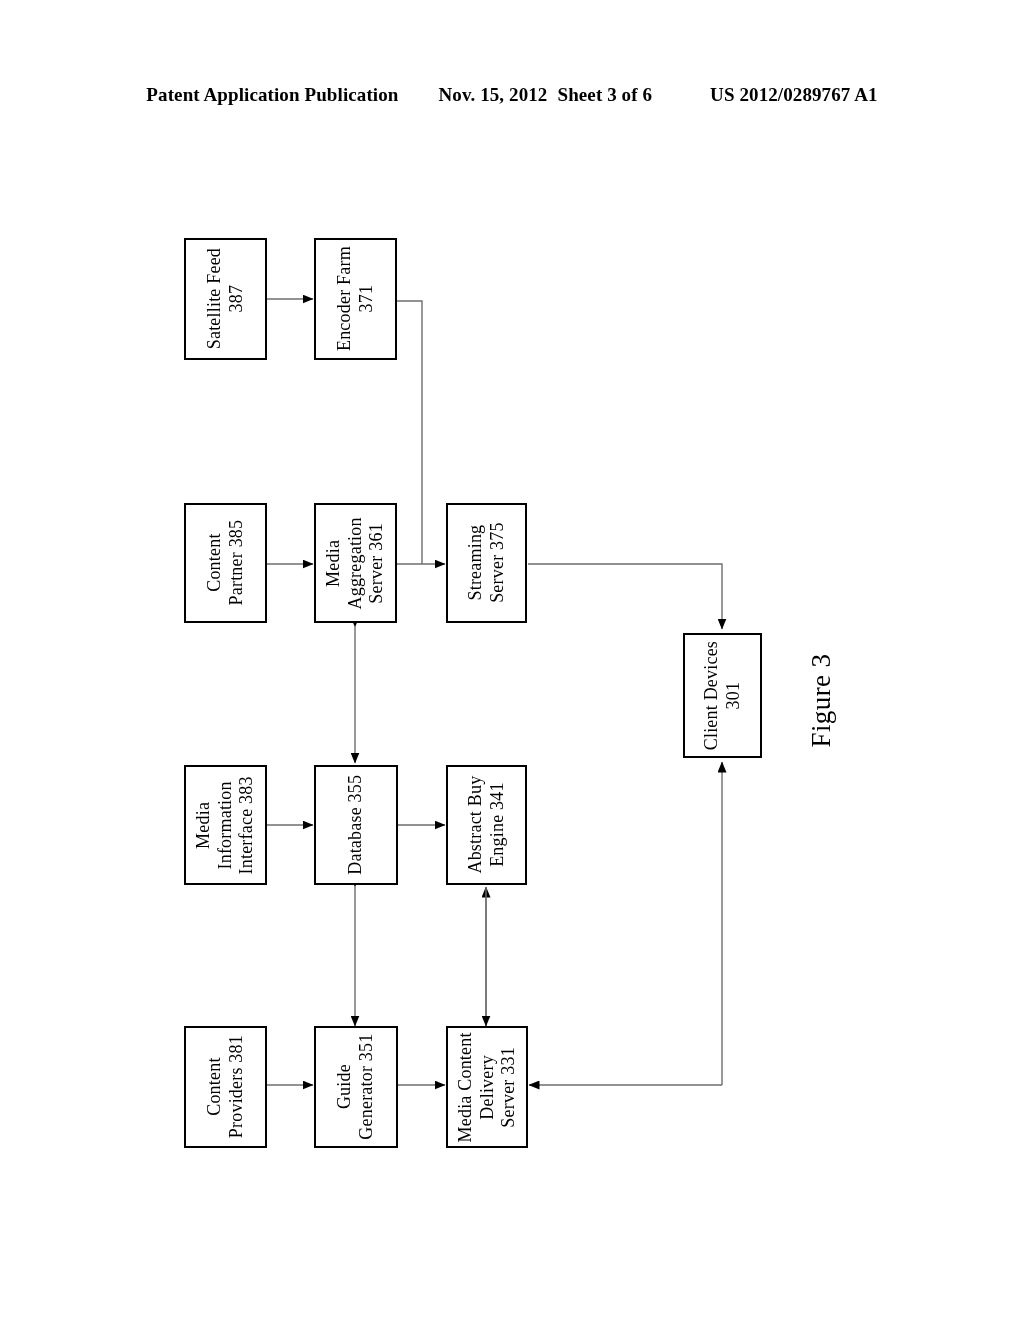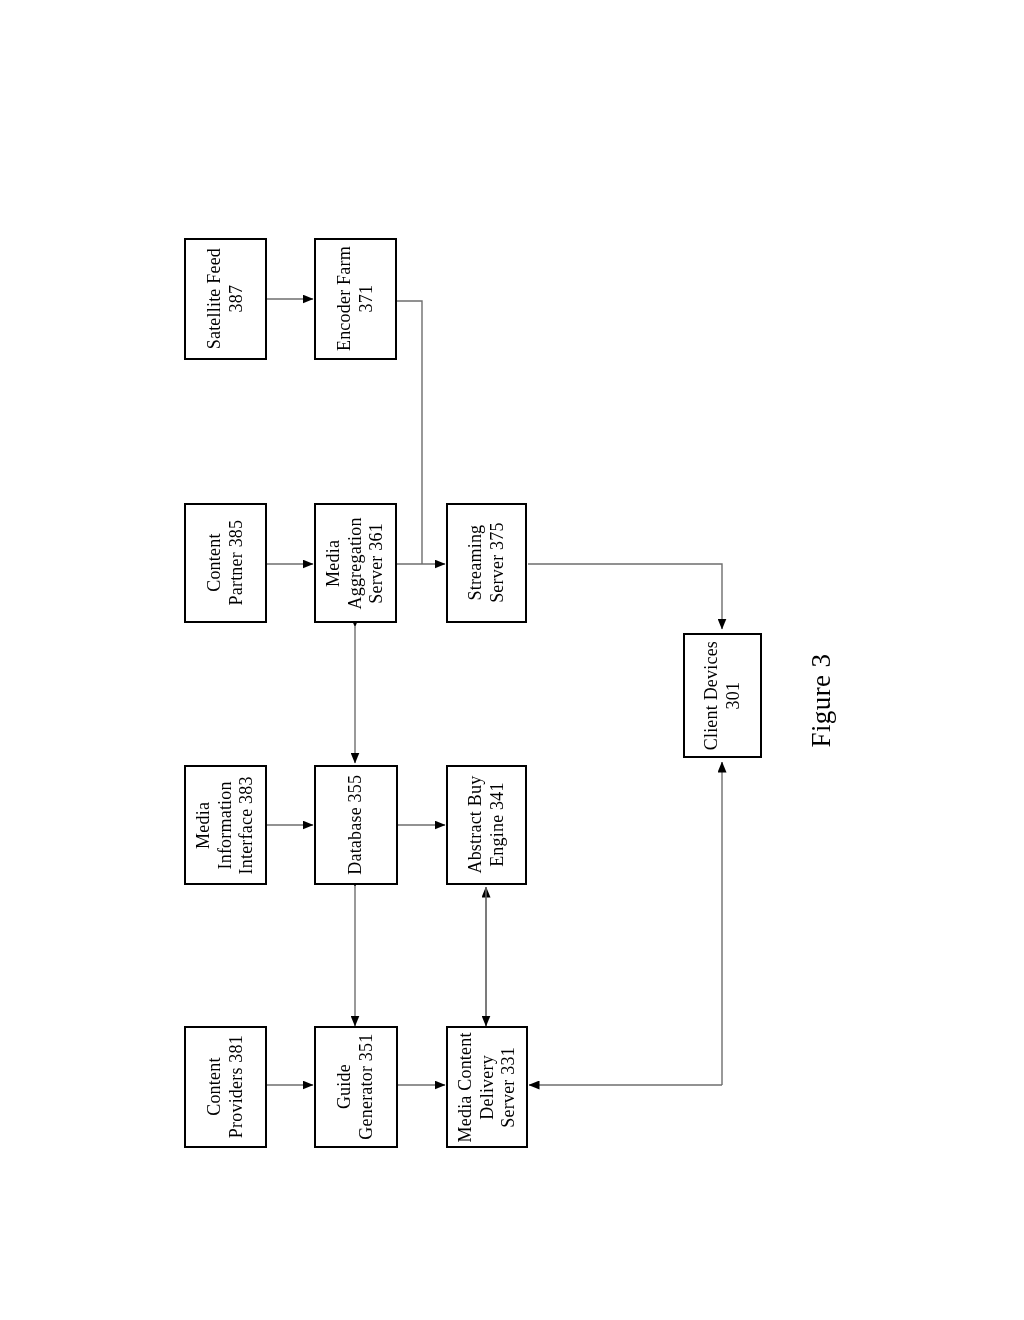--- a/index.html
+++ b/index.html
@@ -92,20 +92,26 @@
     font-family: "Liberation Serif", "DejaVu Serif", serif;
     font-size: 27px;
     letter-spacing: 0.4px;
   }
 </style>
 </head>
 <body>
 
 <div id="page">
 
+  <div id="hdr">
+    <span class="h-pub">Patent Application Publication</span>
+    <span class="h-date">Nov. 15, 2012</span>
+    <span class="h-sheet">Sheet 3 of 6</span>
+    <span class="h-num">US 2012/0289767 A1</span>
+  </div>
 
   <div id="canvas">
 
     <svg id="wires" viewBox="0 0 1024 1320">
       <defs>
         <marker id="ahR" markerWidth="11" markerHeight="9" refX="10.5" refY="4.5" orient="auto" markerUnits="userSpaceOnUse">
           <path d="M0,0 L11,4.5 L0,9 z" fill="#000"></path>
         </marker>
         <marker id="ahL" markerWidth="11" markerHeight="9" refX="10.5" refY="4.5" orient="auto" markerUnits="userSpaceOnUse">
           <path d="M0,0 L11,4.5 L0,9 z" fill="#000"></path>

